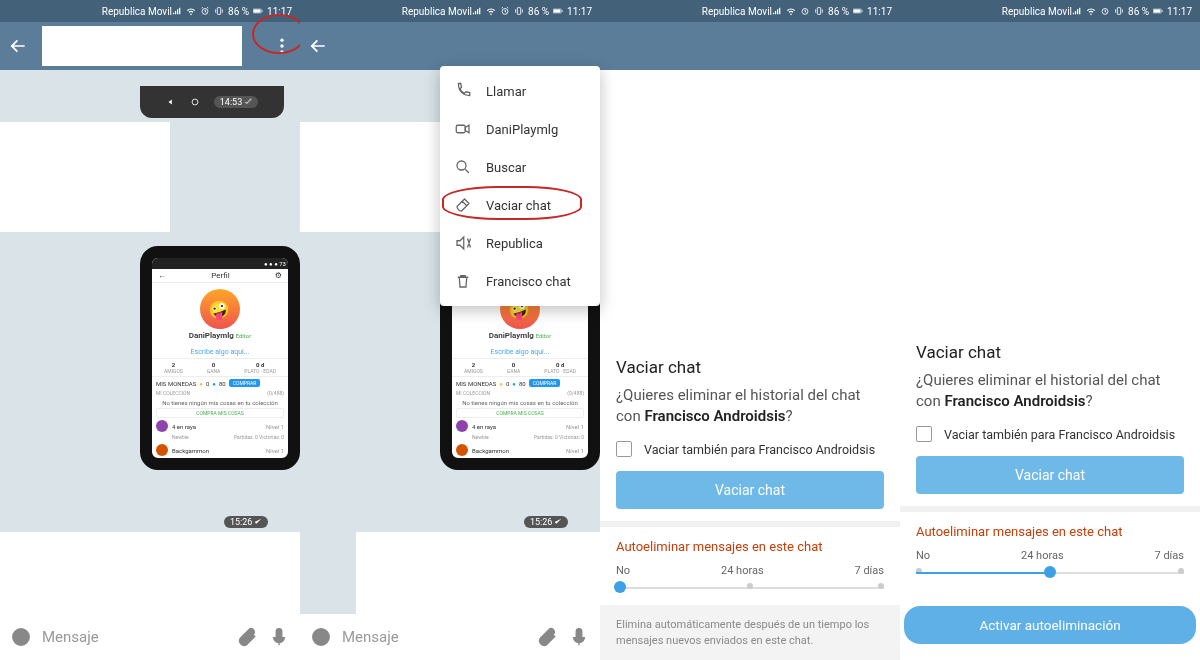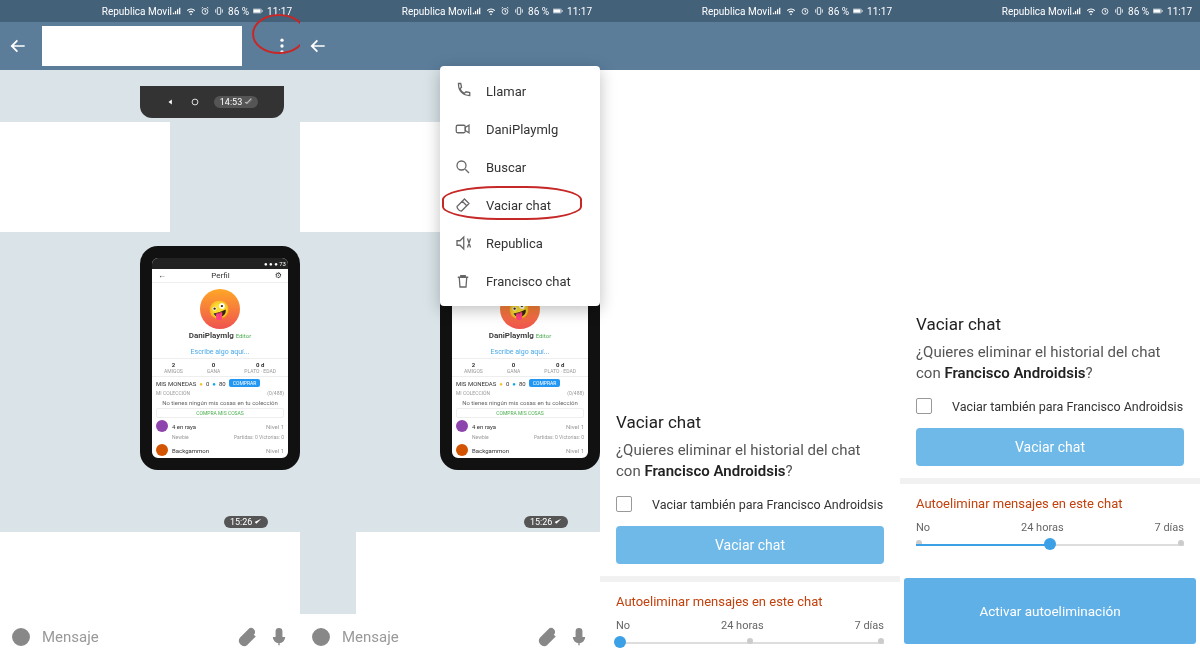--- a/index.html
+++ b/index.html
@@ -46,33 +46,33 @@
 
   .circle-annot { position:absolute; border:2px solid #c62828; border-radius:50%; }
 
   
   .dialog-zone { flex:1; background:#fff; display:flex; flex-direction:column; }
   .dtop { flex:1; }
   .dlg { padding:14px 16px 0; }
   .dlg-title { font-size:17px; color:#222; margin-bottom:8px; }
   .dlg-text { font-size:15px; color:#555; line-height:1.4; }
   .dlg-text b { font-weight:600; color:#222; }
-  .chk-row { display:flex; align-items:center; gap:20px; padding:14px 16px; font-size:12.5px; color:#333; }
+  .chk-row { display:flex; align-items:center; gap:12px; padding:14px 16px; font-size:12.5px; color:#333; }
   .chk { width:16px; height:16px; border:1.5px solid #999; border-radius:2px; flex-shrink:0; }
   .big-btn { margin:0 16px 12px; background:#6fb9e8; color:#fff; text-align:center; padding:11px; font-size:14px; border-radius:4px; }
   .sep { height:6px; background:#f1f1f1; }
   .auto-title { color:#c2410c; font-size:13px; padding:12px 16px 4px; }
   .slider-row { display:flex; justify-content:space-between; font-size:11px; color:#666; padding:6px 16px 0; }
   .slider-bar { position:relative; height:22px; margin:0 16px 6px; }
   .slider-bar .track { position:absolute; top:10px; left:0; right:0; height:2px; background:#ddd; }
   .slider-bar .dot { position:absolute; top:6px; width:6px; height:6px; border-radius:50%; background:#ccc; }
   .slider-bar .dot.d1 { left:0; } .slider-bar .dot.d2 { left:50%; margin-left:-3px; } .slider-bar .dot.d3 { right:0; }
   .slider-bar .thumb { position:absolute; top:4px; width:12px; height:12px; border-radius:50%; background:#3ca0e6; }
   .footer-note { background:#f3f3f3; color:#8a8a8a; font-size:11px; padding:12px 16px; line-height:1.4; }
-  .activate-btn { margin:16px 4px; background:#60b0e8; color:#fff; text-align:center; padding:25px; font-size:13.5px; border-radius:3px; }
+  .activate-btn { margin:16px 4px; background:#60b0e8; color:#fff; text-align:center; padding:11px; font-size:13.5px; border-radius:16px; }
 </style>
 </head>
 <body>
 
 <div class="panel">
   <div class="statusbar">
     <span class="status-left">Republica Movil</span>
     <span class="status-right">
       <svg viewBox="0 0 24 24">
           <path d="M2 20h3v-4H2zM7 20h3V12H7zM12 20h3V8h-3zM17 20h3V4h-3z"></path>
@@ -392,20 +392,21 @@
         <span>24 horas</span>
         <span>7 días</span>
       </div>
     <div class="slider-bar">
       <div class="track"></div>
         <div class="dot d1"></div>
         <div class="dot d2"></div>
         <div class="dot d3"></div>
       <div class="thumb" style="left:-2px;"></div>
     </div>
+    <div class="footer-note">Elimina automáticamente después de un tiempo los mensajes nuevos enviados en este chat.</div>
   </div>
 </div>
 
 <div class="panel" style="background:#fff;">
   <div class="statusbar">
     <span class="status-left">Republica Movil</span>
     <span class="status-right">
       <svg viewBox="0 0 24 24">
           <path d="M2 20h3v-4H2zM7 20h3V12H7zM12 20h3V8h-3zM17 20h3V4h-3z"></path>
         </svg>

